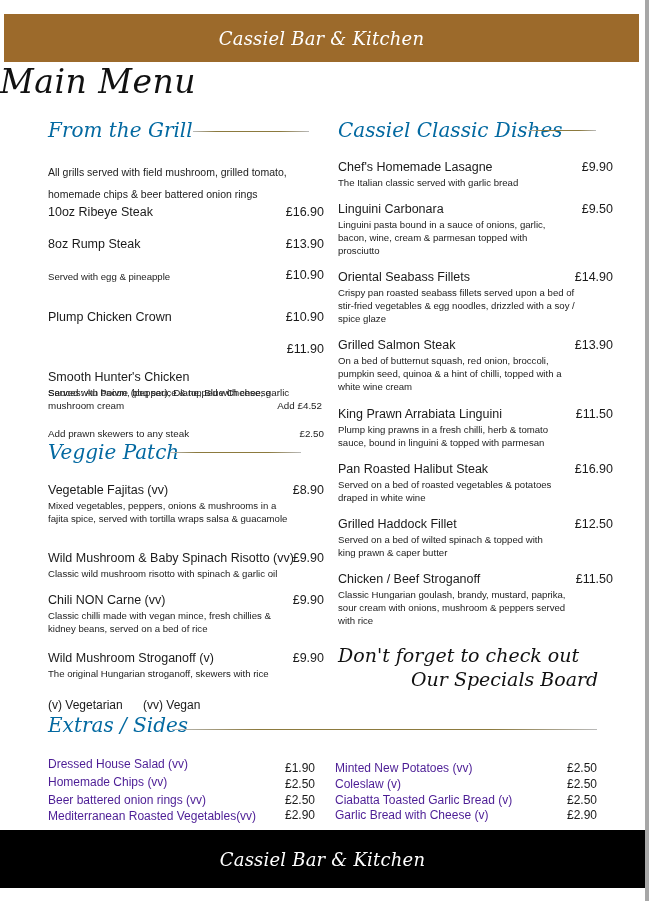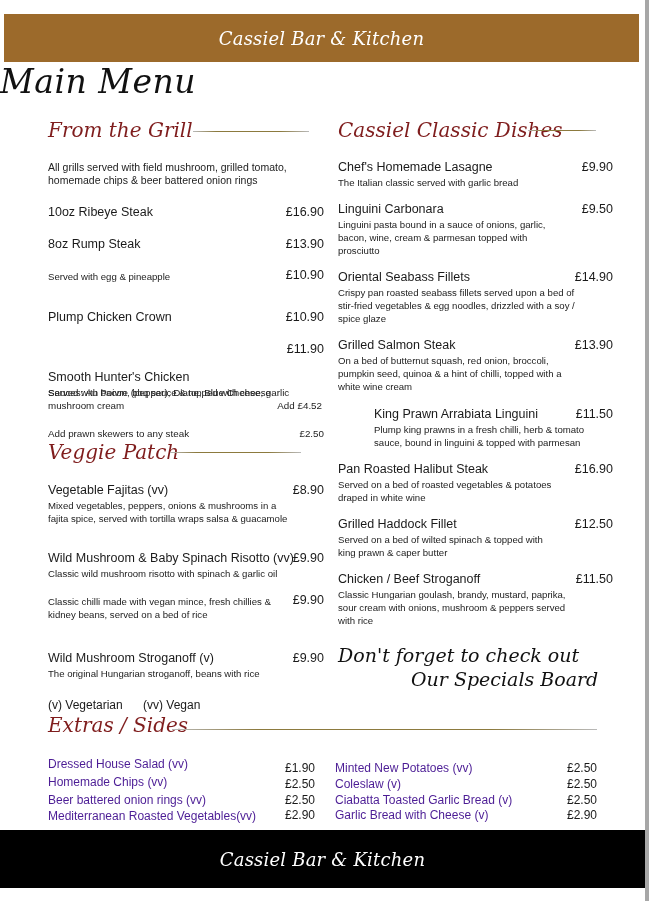--- a/index.html
+++ b/index.html
@@ -15,27 +15,27 @@
     .banner-bottom {
       position: absolute; left: 0; top: 830px; width: 645px; height: 58px;
       background: #000; color: #fff; display: flex; align-items: center; justify-content: center;
     }
     .script { font-family: "DejaVu Serif", serif; font-style: italic; text-align: center; }
     .banner-text { font-size: 18px; letter-spacing: 0.2px; }
     .main-title {
       position: absolute; left: 0; width: 645px; top: 62px; text-align: left;
       font-size: 33px; color: #111; letter-spacing: 0.5px;
     }
-    .section-title { position: absolute; font-size: 20px; color: #7f1d1d; white-space: nowrap; }
+    .section-title { position: absolute; font-size: 20px; color: #0369a1; white-space: nowrap; }
     .rule { position: absolute; height: 1px; background: linear-gradient(90deg, #b9b9b9, #8c7a3e 20%, #8c7a3e 75%, #b9b9b9); }
     .item { position: absolute; }
     .name { font-size: 12.5px; color: #1a1a1a; white-space: nowrap; }
     .desc { font-size: 9.6px; color: #222; line-height: 13px; margin-top: 2px; }
     .price { position: absolute; font-size: 12.5px; color: #1a1a1a; text-align: right; white-space: nowrap; }
-    .note { position: absolute; font-size: 10.5px; color: #222; line-height: 13px; }
+    .note { position: absolute; font-size: 10.5px; color: #222; line-height: 22px; }
     .small-note { position: absolute; font-size: 9.8px; color: #222; line-height: 13px; }
     .side-name { position: absolute; font-size: 12px; color: #4c1d95; white-space: nowrap; }
     .side-price { position: absolute; font-size: 12px; color: #1a1a1a; white-space: nowrap; }
     .promo { position: absolute; font-size: 19px; color: #111; white-space: nowrap; }
     .legend { position: absolute; font-size: 12px; color: #1a1a1a; white-space: nowrap; }
   </style>
 </head>
 <body>
 
 <div class="right-edge"></div>
@@ -91,27 +91,28 @@
 </div>
 <div class="price" style="right:325px; top:483px;">£8.90</div>
 
 <div class="item" style="left:48px; top:551px; width:245px;">
   <div class="name">Wild Mushroom &amp; Baby Spinach Risotto (vv)</div>
   <div class="desc">Classic wild mushroom risotto with spinach &amp; garlic oil</div>
 </div>
 <div class="price" style="right:325px; top:551px;">£9.90</div>
 
 <div class="item" style="left:48px; top:593px; width:240px;">
+  <div class="name">Chili NON Carne (vv)</div>
   <div class="desc">Classic chilli made with vegan mince, fresh chillies &amp; kidney beans, served on a bed of rice</div>
 </div>
 <div class="price" style="right:325px; top:593px;">£9.90</div>
 
 <div class="item" style="left:48px; top:651px; width:245px;">
   <div class="name">Wild Mushroom Stroganoff (v)</div>
-  <div class="desc">The original Hungarian stroganoff, beans with rice</div>
+  <div class="desc">The original Hungarian stroganoff, skewers with rice</div>
 </div>
 <div class="price" style="right:325px; top:651px;">£9.90</div>
 
 <div class="legend" style="left:48px; top:698px;">(v) Vegetarian</div>
 <div class="legend" style="left:143px; top:698px;">(vv) Vegan</div>
 
 <div class="section-title script" style="left:338px; top:118px;">Cassiel Classic Dishes</div>
 <div class="rule" style="left:528px; top:130px; width:68px;"></div>
 
 <div class="item" style="left:338px; top:160px; width:235px;">
@@ -131,21 +132,21 @@
   <div class="desc">Crispy pan roasted seabass fillets served upon a bed of stir-fried vegetables &amp; egg noodles, drizzled with a soy / spice glaze</div>
 </div>
 <div class="price" style="right:36px; top:270px;">£14.90</div>
 
 <div class="item" style="left:338px; top:338px; width:238px;">
   <div class="name">Grilled Salmon Steak</div>
   <div class="desc">On a bed of butternut squash, red onion, broccoli, pumpkin seed, quinoa &amp; a hint of chilli, topped with a white wine cream</div>
 </div>
 <div class="price" style="right:36px; top:338px;">£13.90</div>
 
-<div class="item" style="left:338px; top:407px; width:232px;margin-left:36px;">
+<div class="item" style="left:338px; top:407px; width:232px;">
   <div class="name">King Prawn Arrabiata Linguini</div>
   <div class="desc">Plump king prawns in a fresh chilli, herb &amp; tomato sauce, bound in linguini &amp; topped with parmesan</div>
 </div>
 <div class="price" style="right:36px; top:407px;">£11.50</div>
 
 <div class="item" style="left:338px; top:462px; width:230px;">
   <div class="name">Pan Roasted Halibut Steak</div>
   <div class="desc">Served on a bed of roasted vegetables &amp; potatoes draped in white wine</div>
 </div>
 <div class="price" style="right:36px; top:462px;">£16.90</div>

